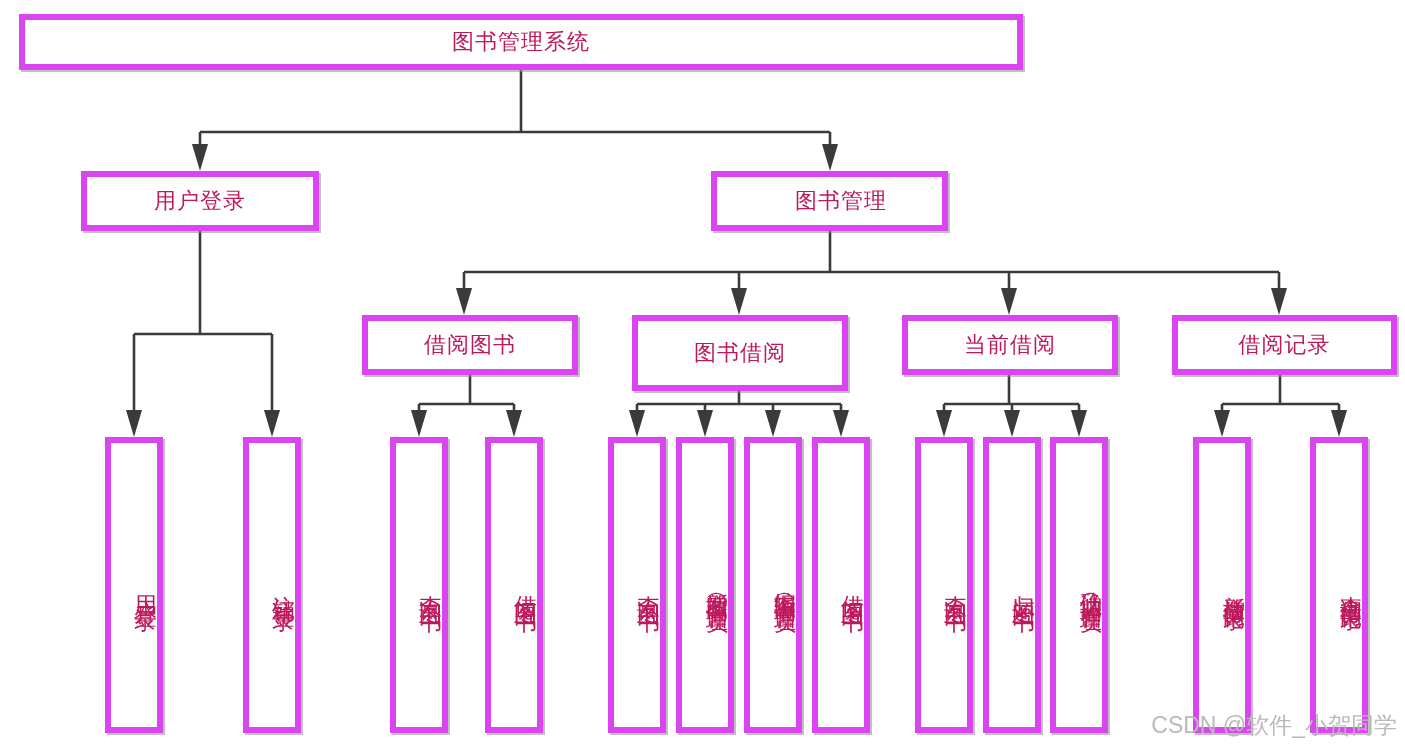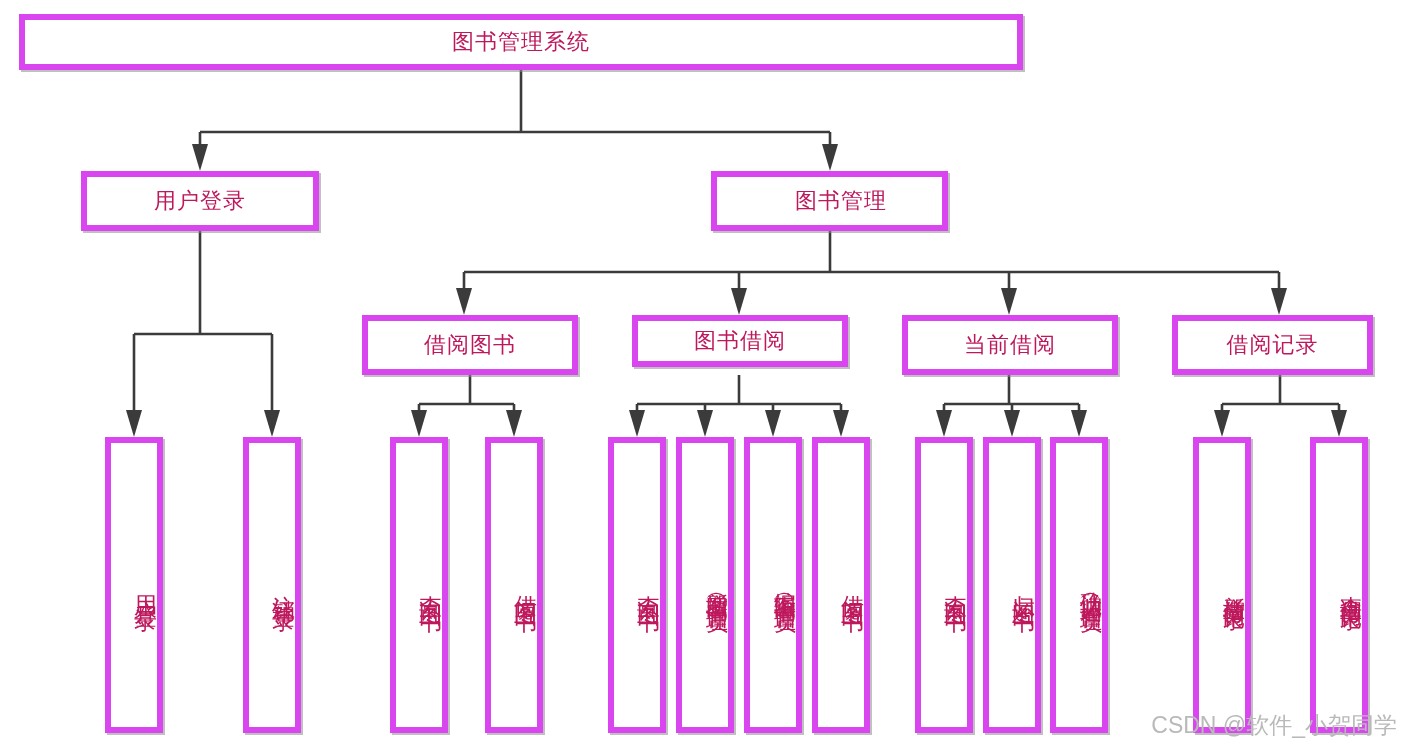--- a/index.html
+++ b/index.html
@@ -121,27 +121,27 @@
   <div class="node horiz" style="left:81px;top:171px;width:238px;height:60px;">
     <span>用户登录</span>
   </div>
   <div class="node horiz" style="left:711px;top:171px;width:237px;height:60px;padding-left:23px;">
     <span>图书管理</span>
   </div>
 
   <div class="node horiz" style="left:362px;top:315px;width:216px;height:60px;">
     <span>借阅图书</span>
   </div>
-  <div class="node horiz" style="left:632px;top:315px;width:216px;height:52px;">
+  <div class="node horiz" style="left:632px;top:315px;width:216px;height:76px;">
     <span>图书借阅</span>
   </div>
   <div class="node horiz" style="left:902px;top:315px;width:216px;height:60px;">
     <span>当前借阅</span>
   </div>
-  <div class="node horiz" style="left:1172px;top:315px;width:201px;height:60px;justify-content:center;">
+  <div class="node horiz" style="left:1172px;top:315px;width:225px;height:60px;justify-content:center;">
     <span>借阅记录</span>
   </div>
 
   <div class="node leaf" style="left:105px;top:437px;width:58px;height:296px;">
     <span>用户登录</span>
   </div>
   <div class="node leaf" style="left:243px;top:437px;width:58px;height:296px;">
     <span>注销登录</span>
   </div>
 

